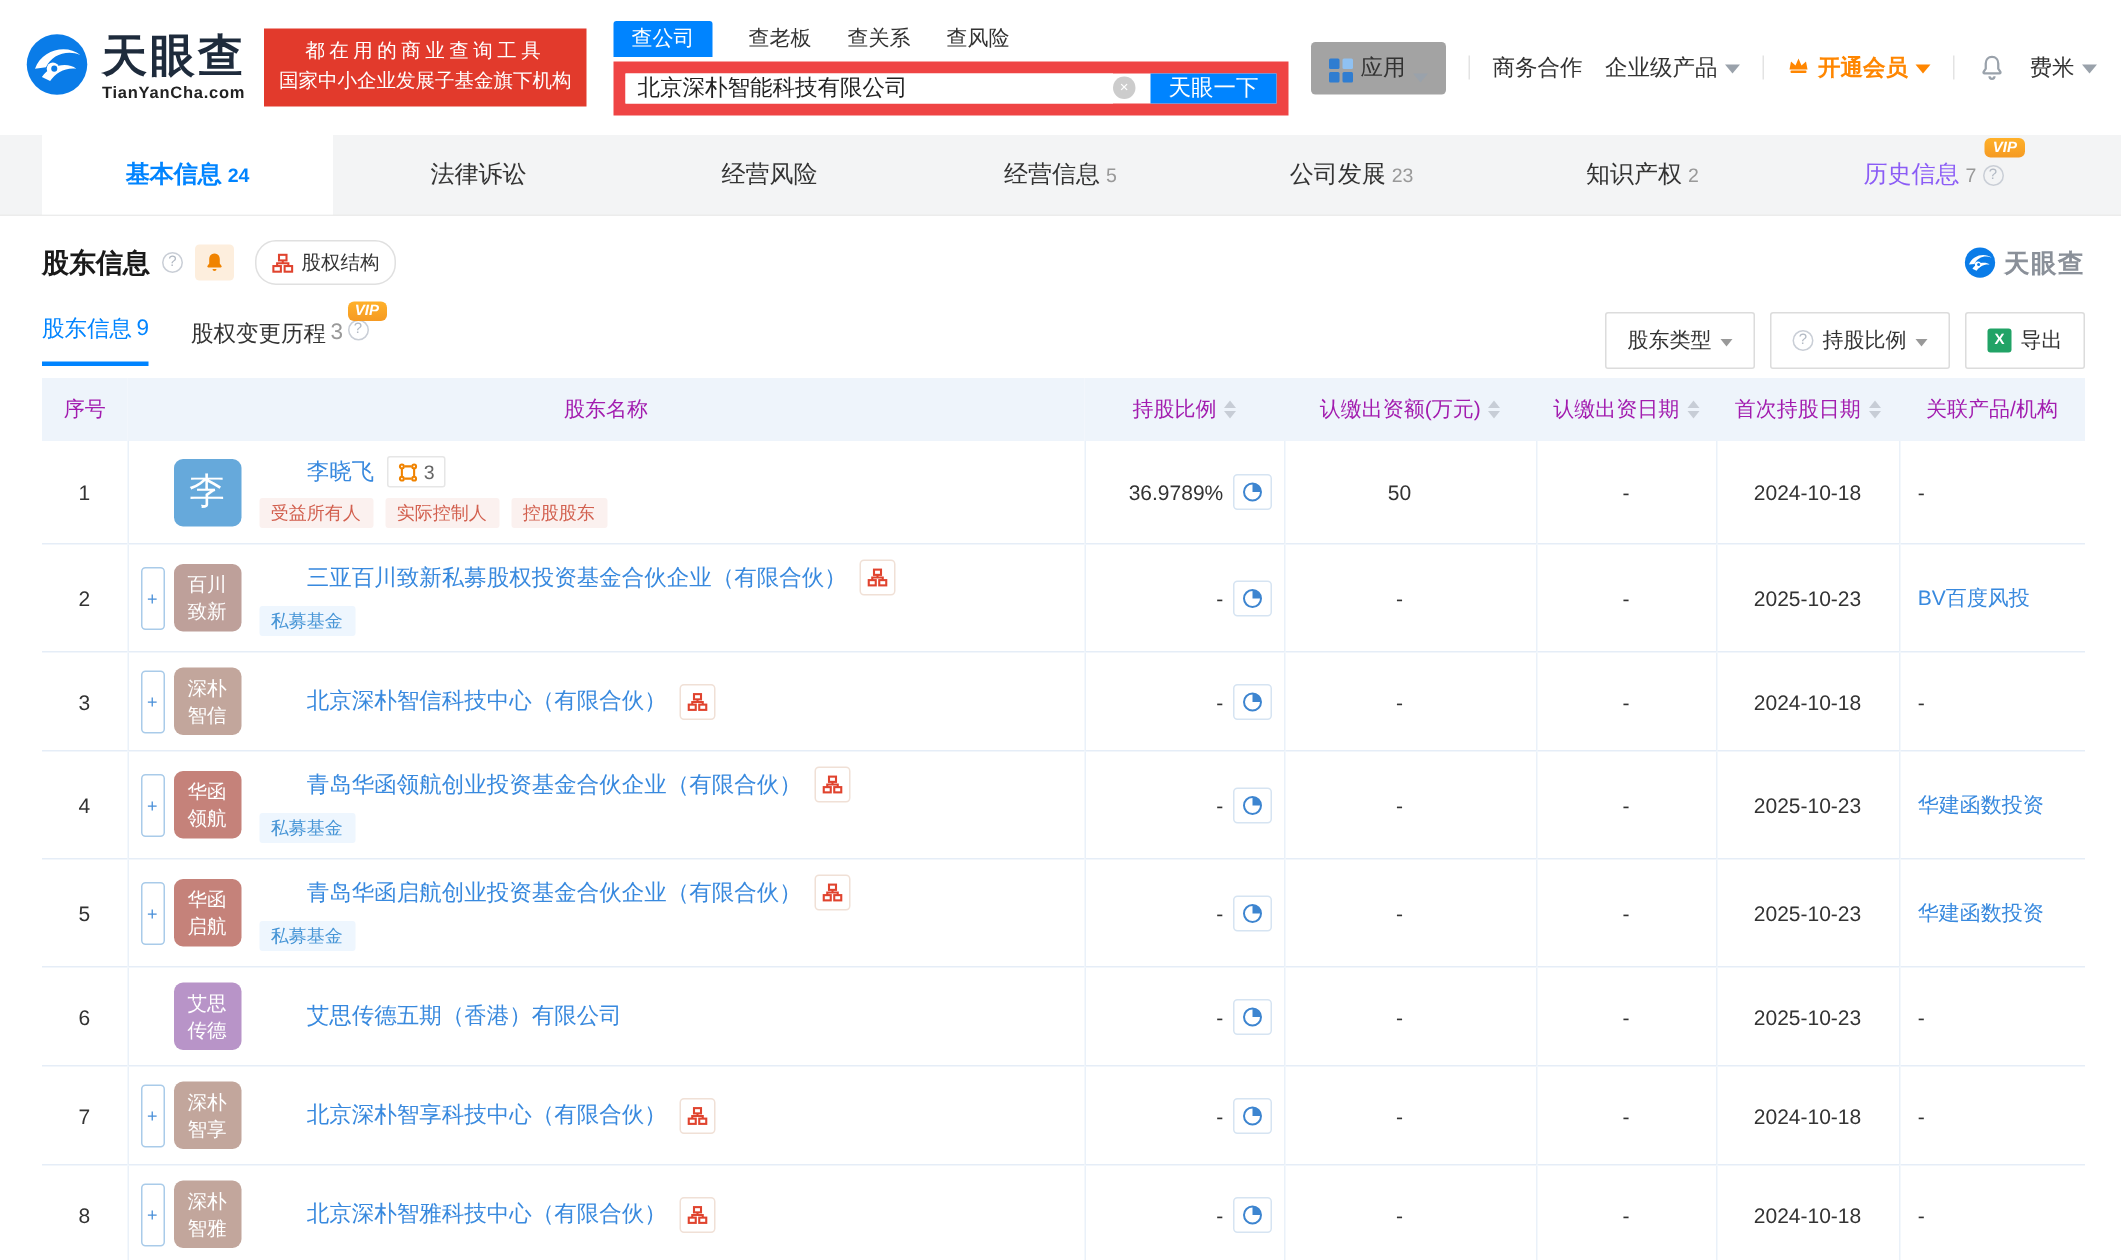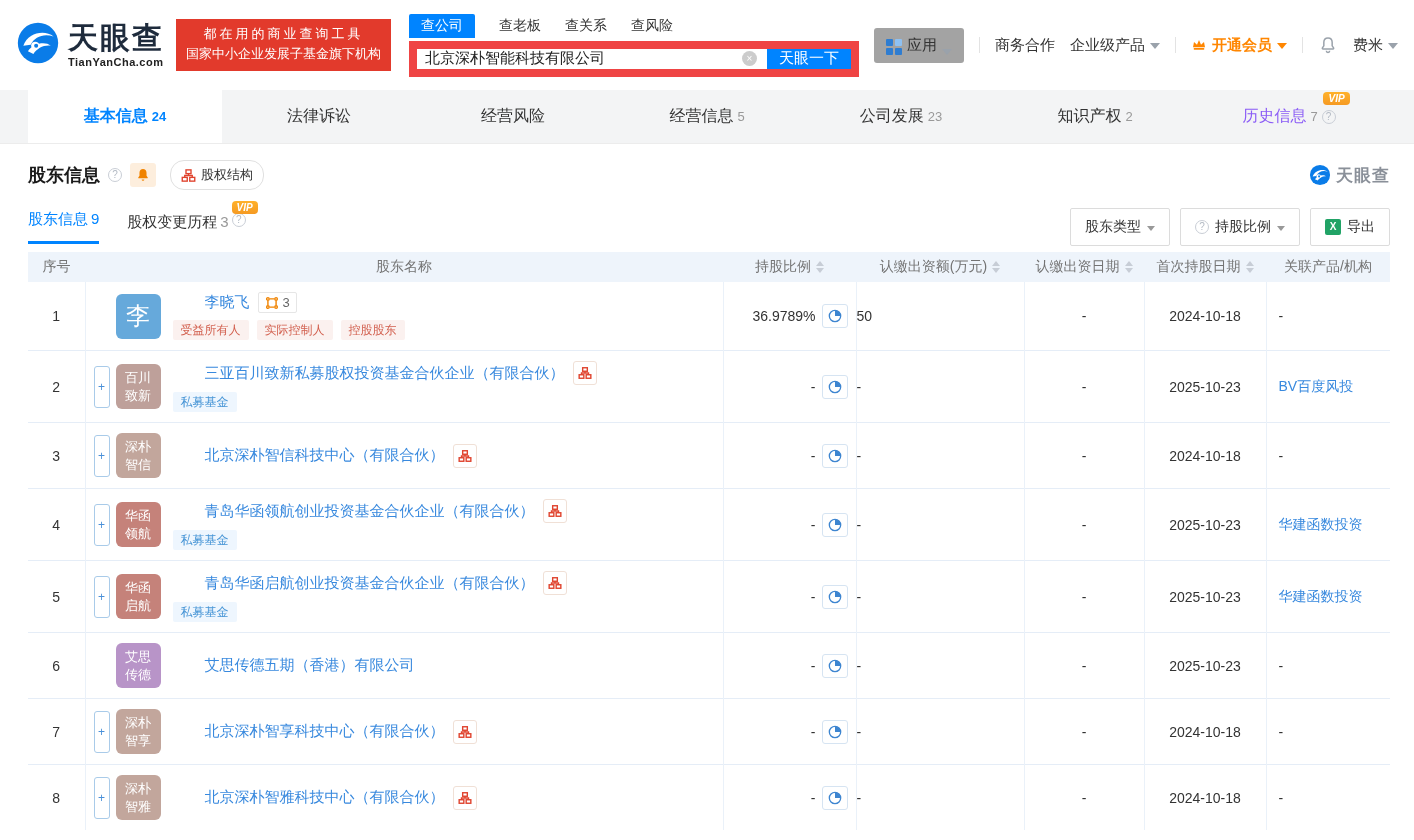--- a/index.html
+++ b/index.html
@@ -74,21 +74,21 @@
   .ctl-btn { display:flex; align-items:center; gap:6px; border:1px solid #dcdcdc; border-radius:2px;
     background:#fff; padding:9px 14px; font-size:14px; color:#333; cursor:pointer;
     font-family:"Liberation Sans", sans-serif;justify-content:flex-end; }
   .ctl-btn .caret { border-top-color:#999; border-left-width:4px; border-right-width:4px; border-top-width:5px; }
   .xls-icon { width:16px; height:16px; background:#21a366; color:#fff; border-radius:2px; font-size:10px;
     font-weight:bold; line-height:16px; text-align:center; }
 
   
   .tbl-wrap { margin:6px 24px 0 28px; }
   table { width:1362px; border-collapse:collapse; table-layout:fixed; }
-  thead th { background:#eef4fb; height:30px; font-weight:normal; font-size:14px; color:#737373; text-align:center; }
+  thead th { background:#eef4fb; height:42px; font-weight:normal; font-size:14px; color:#a21caf; text-align:center; }
   tbody td { border-top:1px solid #e5edf7; font-size:14px; vertical-align:middle; padding:10px 0; height:64px; }
   tbody tr:first-child td { border-top:none; }
   tbody td + td { border-left:1px solid #eaf1f9; }
   .sort-icon { display:inline-flex; flex-direction:column; gap:2px; margin-left:5px; vertical-align:middle; cursor:pointer; }
   .sort-icon i { width:0; height:0; border-left:4px solid transparent; border-right:4px solid transparent; }
   .sort-icon .up { border-bottom:5px solid #c7cdd6; }
   .sort-icon .dn { border-top:5px solid #c7cdd6; }
   .c-no { text-align:center; color:#333; }
   .c-name { padding-left:8px; }
   .name-wrap { display:flex; align-items:center; }
@@ -106,21 +106,21 @@
   .org-btn { width:24px; height:24px; border:1px solid #f0e0d6; border-radius:3px; background:#fff;
     display:flex; align-items:center; justify-content:center; cursor:pointer; padding:0; }
   .tag-line { display:flex; gap:8px; margin-top:7px; }
   .tag { font-size:12px; padding:4px 8px; border-radius:2px; line-height:1; }
   .tag-red { color:#d2604f; background:#fbf1ef; }
   .tag-blue { color:#4795d6; background:#eef6fe; }
   .c-ratio { text-align:right; padding-right:8px; }
   .ratio-wrap { display:inline-flex; align-items:center; gap:6px; }
   .pie-btn { width:26px; height:24px; border:1px solid #d6e4f2; border-radius:3px; background:#fff;
     display:flex; align-items:center; justify-content:center; cursor:pointer; padding:0; }
-  .c-amount { text-align:left; padding-right:14px; }
+  .c-amount { text-align:center; padding-right:14px; }
   .c-paydate, .c-firstdate { text-align:center; }
   .c-related { padding-left:12px; }
   .c-related .link { color:#3889de; cursor:pointer; }
 </style>
 </head>
 <body>
 
 <div class="topbar">
   <div class="logo-block">
     <span>

